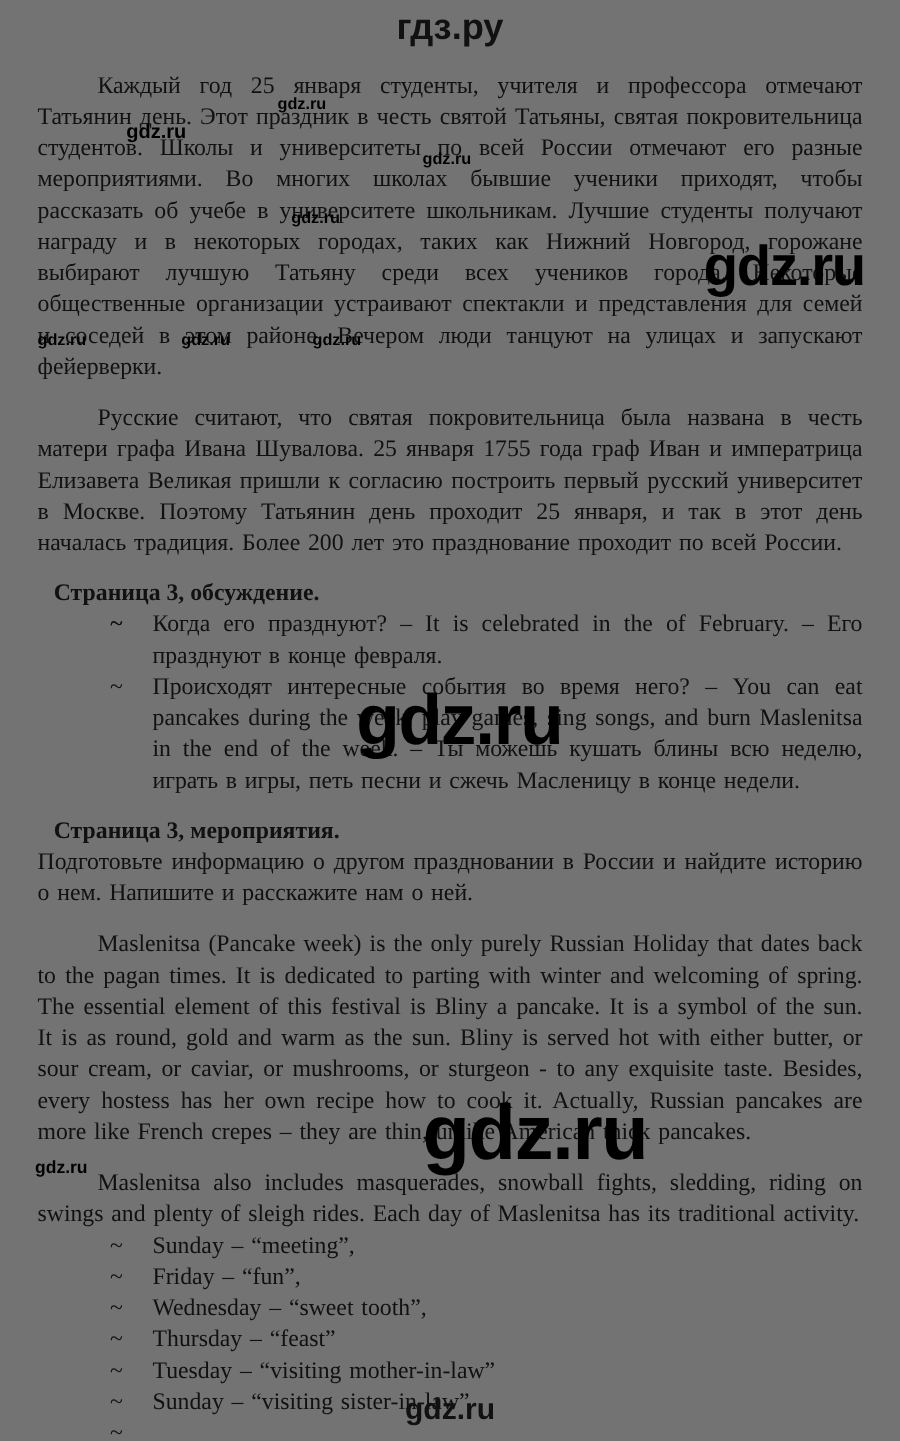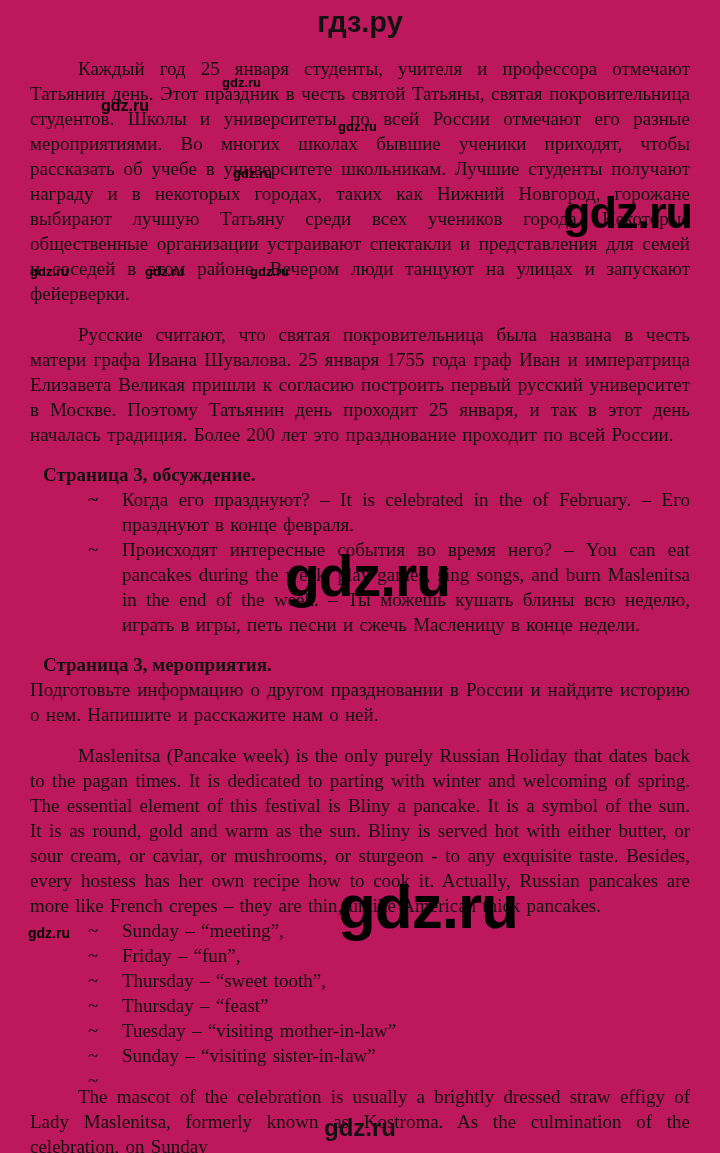--- a/index.html
+++ b/index.html
@@ -1,20 +1,20 @@
 <!DOCTYPE html>
 <html lang="ru"><head>
 <meta charset="utf-8">
 <style>
   html, body { margin: 0; padding: 0; background: #ffffff; }
   .page {
     position: relative;
     width: 720px;
     height: 1153px;
-    background: #be185d;
+    background: #737373;
     color: #111111;
     font-family: "Liberation Serif", serif;
     font-size: 19px;
     line-height: 25px;
     overflow: hidden;
   }
   .site-header {
     text-align: center;
     font-family: "Liberation Sans", sans-serif;
     font-weight: 700;
@@ -96,33 +96,34 @@
         <span>Происходят интересные события во время него? – You can eat pancakes during the week, play games, sing songs, and burn Maslenitsa in the end of the week. – Ты можешь кушать блины всю неделю, играть в игры, петь песни и сжечь Масленицу в конце недели.</span>
       </div>
     </div>
 
     <h2 class="section-heading">Страница 3, мероприятия.</h2>
 
     <p class="body-text">Подготовьте информацию о другом праздновании в России и найдите историю о нем. Напишите и расскажите нам о ней.</p>
 
     <p class="body-text indent">Maslenitsa (Pancake week) is the only purely Russian Holiday that dates back to the pagan times. It is dedicated to parting with winter and welcoming of spring. The essential element of this festival is Bliny a pancake. It is a symbol of the sun. It is as round, gold and warm as the sun. Bliny is served hot with either butter, or sour cream, or caviar, or mushrooms, or sturgeon - to any exquisite taste. Besides, every hostess has her own recipe how to cook it. Actually, Russian pancakes are more like French crepes – they are thin, unlike American thick pancakes.</p>
 
+    <p class="body-text indent">Maslenitsa also includes masquerades, snowball fights, sledding, riding on swings and plenty of sleigh rides. Each day of Maslenitsa has its traditional activity.</p>
 
     <div class="tilde-list days">
       <div class="tilde-item">
         <span class="tilde">~</span>
         <span>Sunday – “meeting”,</span>
       </div>
       <div class="tilde-item">
         <span class="tilde">~</span>
         <span>Friday – “fun”,</span>
       </div>
       <div class="tilde-item">
         <span class="tilde">~</span>
-        <span>Thursday – “sweet tooth”,</span>
+        <span>Wednesday – “sweet tooth”,</span>
       </div>
       <div class="tilde-item">
         <span class="tilde">~</span>
         <span>Thursday – “feast”</span>
       </div>
       <div class="tilde-item">
         <span class="tilde">~</span>
         <span>Tuesday – “visiting mother-in-law”</span>
       </div>
       <div class="tilde-item">

